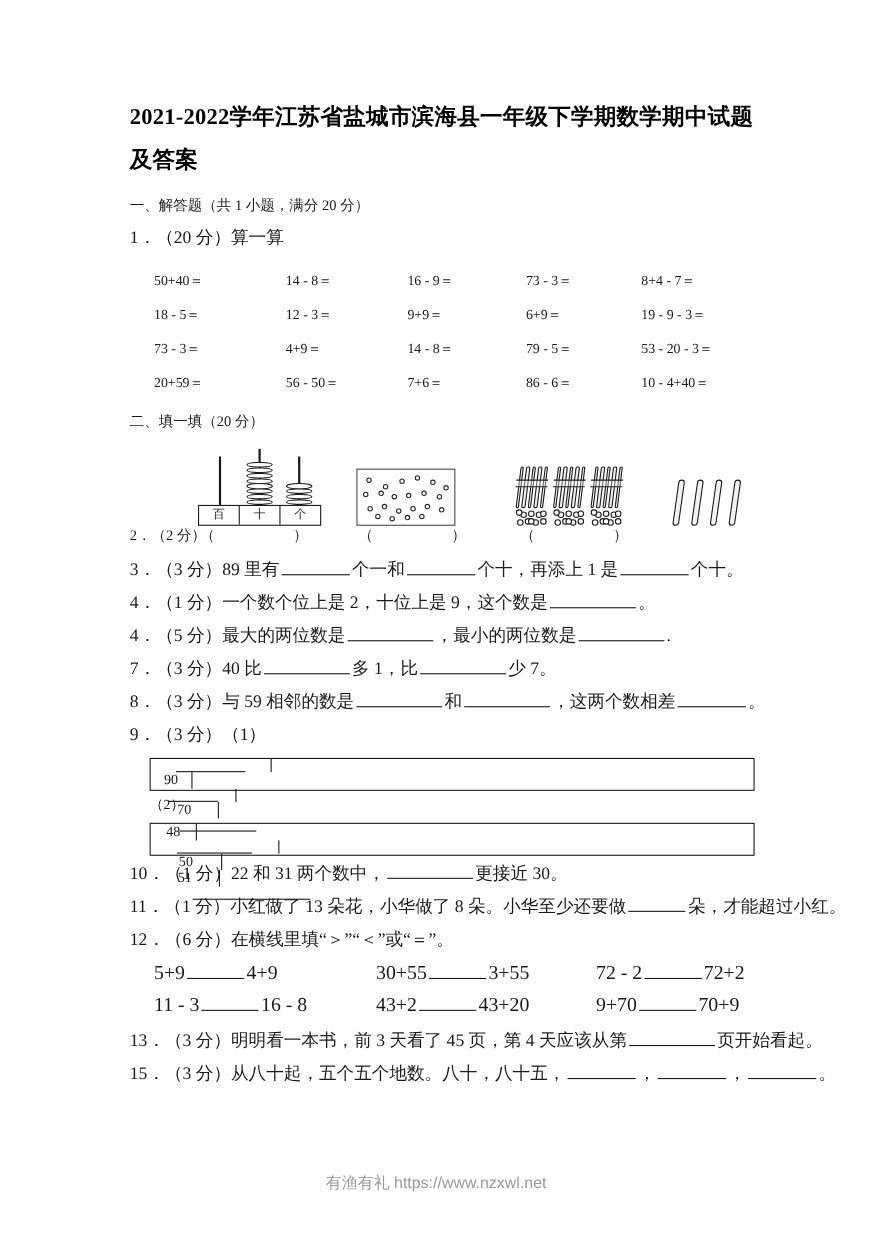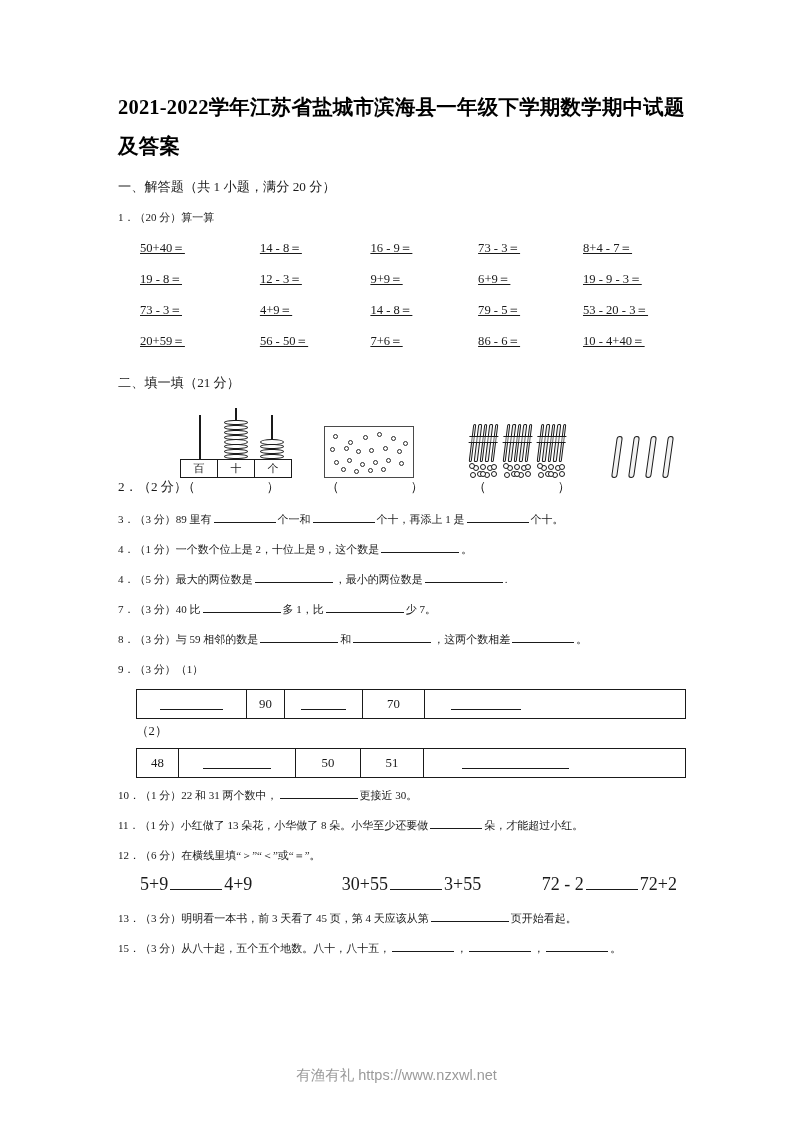--- a/index.html
+++ b/index.html
@@ -34,21 +34,21 @@
     color: #000;
   }
 
   .section-head {
     font-size: 13.2px;
     line-height: 30px;
     margin-top: 4px;
     color: #1a1a1a;
   }
   .q-line {
-    font-size: 11px;
+    font-size: 16px;
     line-height: 30px;
     color: #1a1a1a;
     white-space: nowrap;
   }
   .q-line.wrap { white-space: normal; }
 
   .blank {
     display: inline-block;
     border-bottom: 1.1px solid #1a1a1a;
     vertical-align: baseline;
@@ -59,22 +59,21 @@
   .b-md { width: 62px; }
   .b-lg { width: 78px; }
 
   
   .calc-grid {
     margin-top: 8px;
   }
   .calc-row {
     display: flex;
     height: 31px;
-    align-items: flex-start;
-    text-decoration: underline;
+    align-items: center;
   }
   .calc-cell {
     font-size: 12.6px;
     color: #1a1a1a;
     white-space: nowrap;
   }
   .calc-cell:nth-child(1) { width: 128px; padding-left: 22px; }
   .calc-cell:nth-child(2) { width: 118px; }
   .calc-cell:nth-child(3) { width: 115px; }
   .calc-cell:nth-child(4) { width: 112px; }
@@ -233,20 +232,21 @@
   .paren-row .lbl { position: absolute; left: 0; top: 0; }
   .paren-row .pr { position: absolute; top: 0; white-space: nowrap; letter-spacing: 34px; }
 
   
   .numtable {
     display: flex;
     border: 1.3px solid #1a1a1a;
     box-sizing: border-box;
     height: 30px;
     margin: 5px 0 0 18px;
+    flex-direction: column;
   }
   .numtable .cell {
     border-right: 1.3px solid #1a1a1a;
     box-sizing: border-box;
     display: flex;
     align-items: center;
     justify-content: center;
     font-size: 12.8px;
     color: #1a1a1a;
   }
@@ -293,21 +293,21 @@
 
     <div class="calc-grid">
       <div class="calc-row">
         <span class="calc-cell">50+40＝</span>
         <span class="calc-cell">14 - 8＝</span>
         <span class="calc-cell">16 - 9＝</span>
         <span class="calc-cell">73 - 3＝</span>
         <span class="calc-cell">8+4 - 7＝</span>
       </div>
       <div class="calc-row">
-        <span class="calc-cell">19 - 8＝</span>
+        <span class="calc-cell">18 - 5＝</span>
         <span class="calc-cell">12 - 3＝</span>
         <span class="calc-cell">9+9＝</span>
         <span class="calc-cell">6+9＝</span>
         <span class="calc-cell">19 - 9 - 3＝</span>
       </div>
       <div class="calc-row">
         <span class="calc-cell">73 - 3＝</span>
         <span class="calc-cell">4+9＝</span>
         <span class="calc-cell">14 - 8＝</span>
         <span class="calc-cell">79 - 5＝</span>
@@ -315,21 +315,21 @@
       </div>
       <div class="calc-row">
         <span class="calc-cell">20+59＝</span>
         <span class="calc-cell">56 - 50＝</span>
         <span class="calc-cell">7+6＝</span>
         <span class="calc-cell">86 - 6＝</span>
         <span class="calc-cell">10 - 4+40＝</span>
       </div>
     </div>
 
-    <div class="section-head">二、填一填（21 分）</div>
+    <div class="section-head">二、填一填（20 分）</div>
 
     <div class="illus-row">
 
       <div class="illus abacus">
         <div class="abacus-rods" id="abacus-rods">
             <div class="rod" style="left: 2px;">
               <div class="stick" style="height: 44px;"></div>
               <div class="beads"></div>
             </div>
             <div class="rod" style="left: 38px;">
@@ -534,20 +534,25 @@
     <div class="q-line">
       <span>12．（6 分）</span><span>在横线里填“＞”“＜”或“＝”。</span>
     </div>
 
     <div class="cmp-grid">
       <div class="cmp-row">
         <span class="cmp-cell"><span>5+9</span><span class="blank b-sm"></span><span>4+9</span></span>
         <span class="cmp-cell"><span>30+55</span><span class="blank b-sm"></span><span>3+55</span></span>
         <span class="cmp-cell"><span>72 - 2</span><span class="blank b-sm"></span><span>72+2</span></span>
       </div>
+      <div class="cmp-row">
+        <span class="cmp-cell"><span>11 - 3</span><span class="blank b-sm"></span><span>16 - 8</span></span>
+        <span class="cmp-cell"><span>43+2</span><span class="blank b-sm"></span><span>43+20</span></span>
+        <span class="cmp-cell"><span>9+70</span><span class="blank b-sm"></span><span>70+9</span></span>
+      </div>
     </div>
 
     <div class="q-line">
       <span>13．（3 分）</span><span>明明看一本书，前 3 天看了 45 页，第 4 天应该从第</span><span class="blank b-lg"></span><span>页开始看起。</span>
     </div>
 
 
     <div class="q-line">
       <span>15．（3 分）</span><span>从八十起，五个五个地数。八十，八十五，</span><span class="blank b-md"></span><span>，</span><span class="blank b-md"></span><span>，</span><span class="blank b-md"></span><span>。</span>
     </div>

